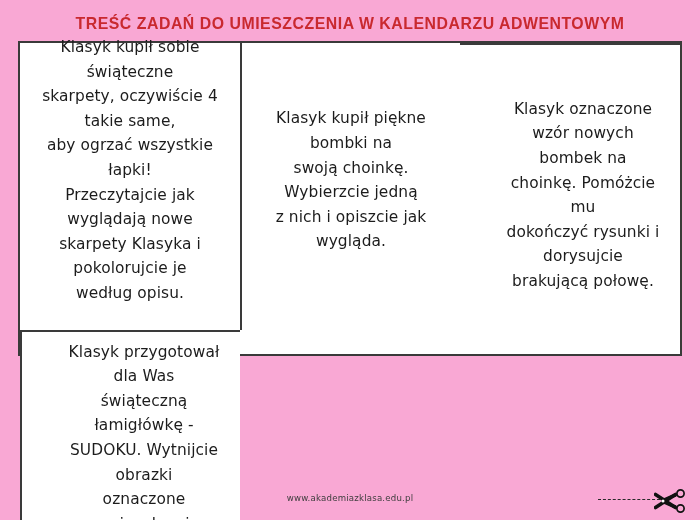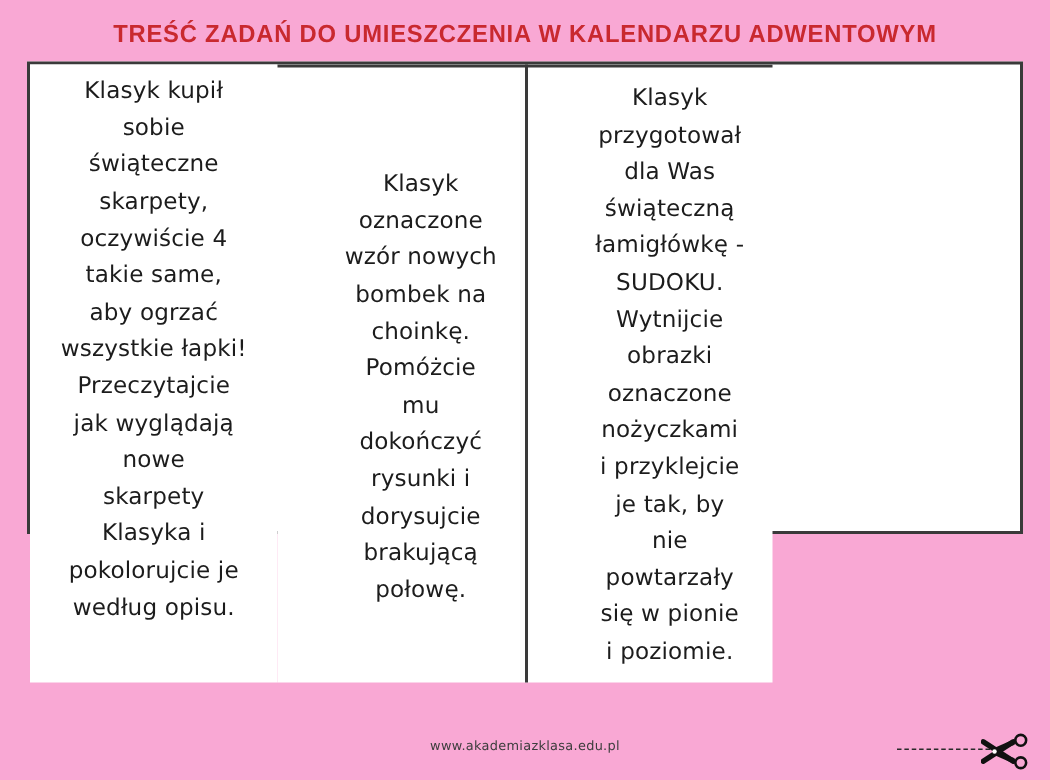--- a/index.html
+++ b/index.html
@@ -46,21 +46,21 @@
   
   .task-table {
     position: absolute;
     left: 18px;
     top: 41px;
     width: 664px;
     height: 315px;
     box-sizing: border-box;
     border: 2px solid #3a3a3a;
     display: grid;
-    grid-template-columns: 1fr 1fr 1fr 1fr;
+    grid-template-columns: 1fr 1fr 1fr;
     grid-template-rows: 1fr 1fr;
     background: #ffffff;
   }
 
   .task-cell {
     position: relative;
     box-sizing: border-box;
     display: flex;
     align-items: center;
     justify-content: center;
@@ -152,20 +152,25 @@
 
     <div class="task-cell cell-1">
       <p class="task-text">Klasyk kupił sobie świąteczne
 skarpety, oczywiście 4 takie same,
 aby ogrzać wszystkie łapki!
 Przeczytajcie jak wyglądają nowe
 skarpety Klasyka i pokolorujcie je
 według opisu.</p>
     </div>
 
+    <div class="task-cell cell-2 col-right">
+      <p class="task-text">Klasyk kupił piękne bombki na
+swoją choinkę. Wybierzcie jedną
+z nich i opiszcie jak wygląda.</p>
+    </div>
 
     <div class="task-cell cell-3 row-bottom">
       <p class="task-text">Klasyk oznaczone wzór nowych
 bombek na choinkę. Pomóżcie mu
 dokończyć rysunki i dorysujcie
 brakującą połowę.</p>
     </div>
 
     <div class="task-cell cell-4 col-right row-bottom">
       <p class="task-text">Klasyk przygotował dla Was

